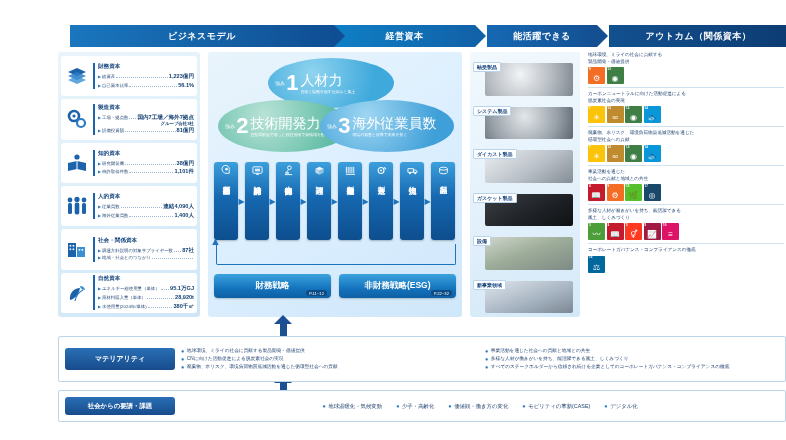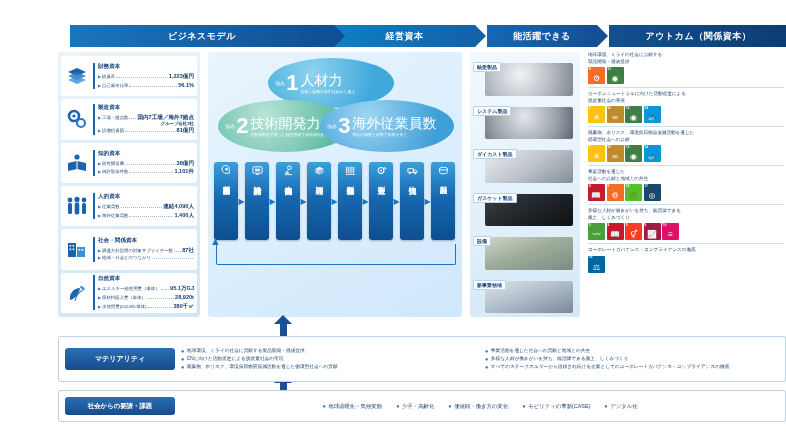--- a/index.html
+++ b/index.html
@@ -414,20 +414,30 @@
               <ellipse cx="6" cy="4" rx="4.2" ry="1.6" fill="none" stroke="#fff" stroke-width="1"></ellipse>
               <path d="M1.8 4 L1.8 8 A4.2 1.6 0 0 0 10.2 8 L10.2 4" fill="none" stroke="#fff" stroke-width="1"></path>
             </svg></div>
           <div class="stxt">製品</div>
         </div>
       </div>
 
     <div class="loop"></div>
     <div class="loop-arrow">▲</div>
 
+    <div class="strat-row" id="stratRow">
+        <div class="strat">
+          <span>財務戦略</span>
+          <span class="pg">P.11~12</span>
+        </div>
+        <div class="strat">
+          <span>非財務戦略(ESG)</span>
+          <span class="pg">P.22~32</span>
+        </div>
+      </div>
   </div>
 
   <div class="out-col" id="outCol">
       <div class="out-item"><div class="out-pic pic-bearing"></div><span class="out-lbl">軸受製品</span></div>
       <div class="out-item"><div class="out-pic pic-system"></div><span class="out-lbl">システム製品</span></div>
       <div class="out-item"><div class="out-pic pic-diecast"></div><span class="out-lbl">ダイカスト製品</span></div>
       <div class="out-item"><div class="out-pic pic-gasket"></div><span class="out-lbl">ガスケット製品</span></div>
       <div class="out-item"><div class="out-pic pic-equip"></div><span class="out-lbl">設備</span></div>
       <div class="out-item"><div class="out-pic pic-new"></div><span class="out-lbl">新事業領域</span></div>
     </div>

